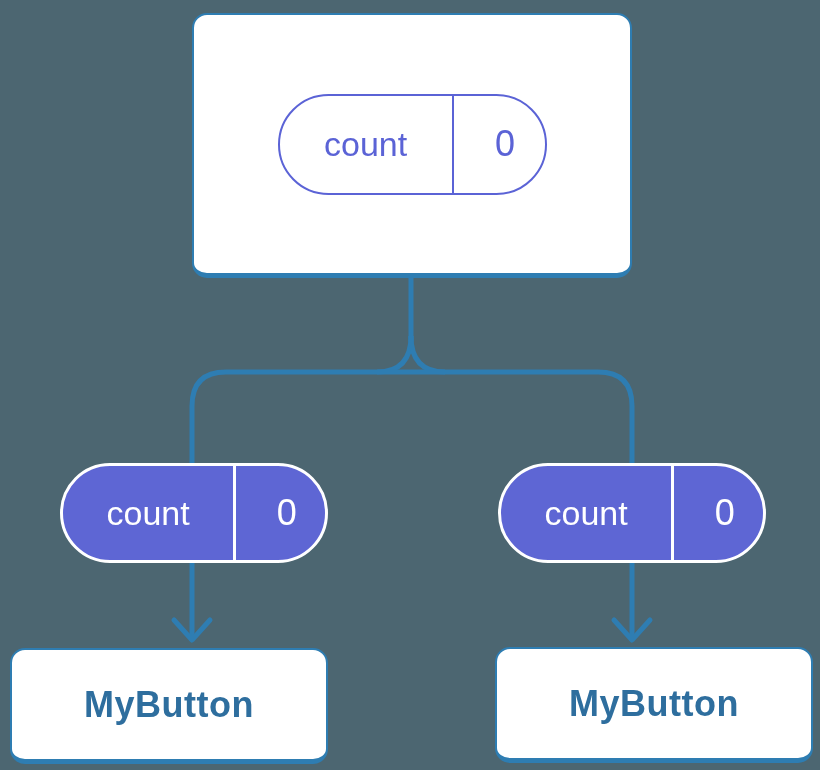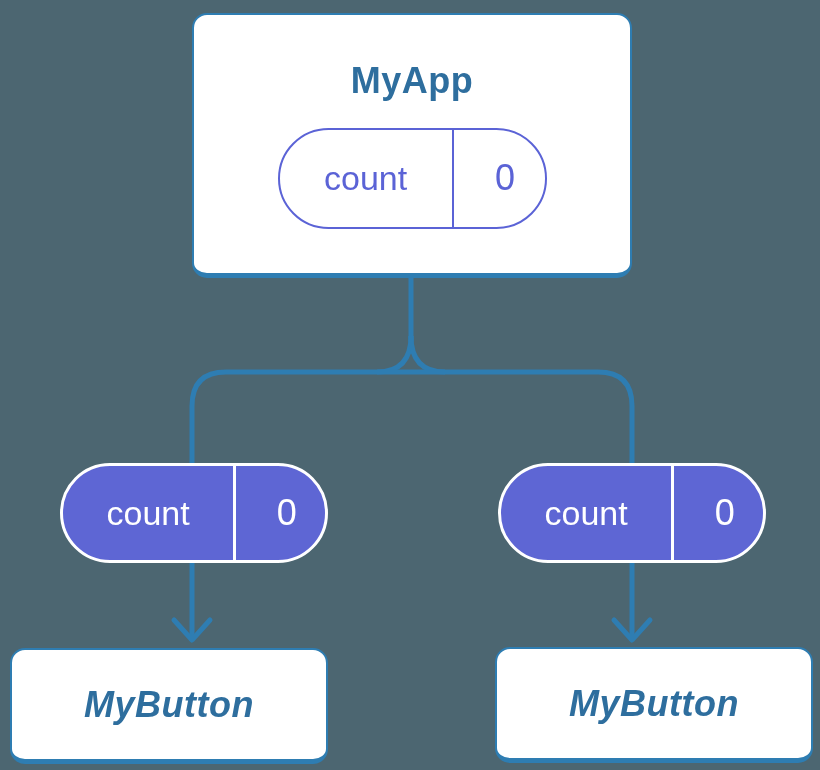--- a/index.html
+++ b/index.html
@@ -49,21 +49,20 @@
   #root-card {
     left: 192px;
     top: 13px;
     width: 440px;
     height: 265px;
     gap: 26px;
   }
   .child-card {
     width: 318px;
     height: 116px;
-    font-style: italic;
   }
   #child-card-left  { left: 10px;  top: 648px; }
   #child-card-right { left: 495px; top: 647px; }
 
   .pill {
     box-sizing: border-box;
     border-radius: 52px;
     display: flex;
     align-items: stretch;
     overflow: hidden;
@@ -125,21 +124,20 @@
     <path d="M 411 336 Q 411 372 377 372" fill="none" stroke="#2E7DB2" stroke-width="5"></path>
     <path d="M 411 336 Q 411 372 445 372" fill="none" stroke="#2E7DB2" stroke-width="5"></path>
 
     <path d="M 192 636 L 192 406 Q 192 372 226 372 L 598 372 Q 632 372 632 406 L 632 636" fill="none" stroke="#2E7DB2" stroke-width="5"></path>
 
     <path d="M 174 620 L 192 640 L 210 620" fill="none" stroke="#2E7DB2" stroke-width="5" stroke-linecap="round" stroke-linejoin="round"></path>
     <path d="M 614 620 L 632 640 L 650 620" fill="none" stroke="#2E7DB2" stroke-width="5" stroke-linecap="round" stroke-linejoin="round"></path>
   </svg>
 
   <div class="card" id="root-card">
-    <div class="card-title">MyApp</div>
     <div class="pill pill-outline">
       <div class="pill-key">count</div>
       <div class="pill-value">0</div>
     </div>
   </div>
 
   <div class="pill pill-solid" id="prop-pill-left">
     <div class="pill-key">count</div>
     <div class="pill-value">0</div>
   </div>

